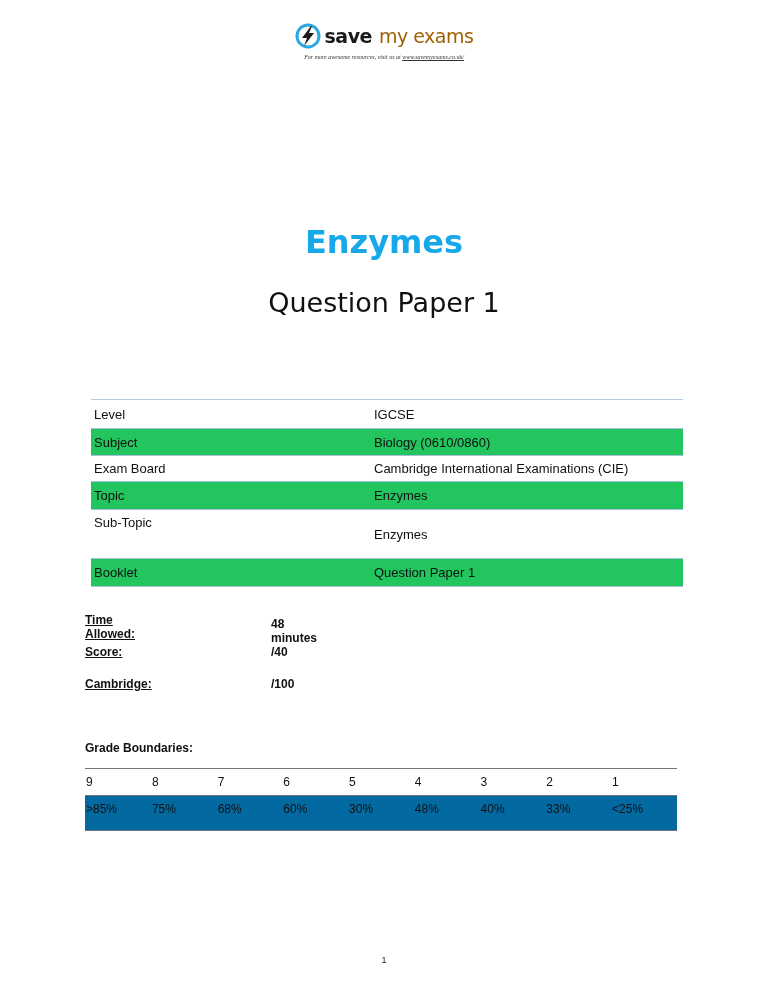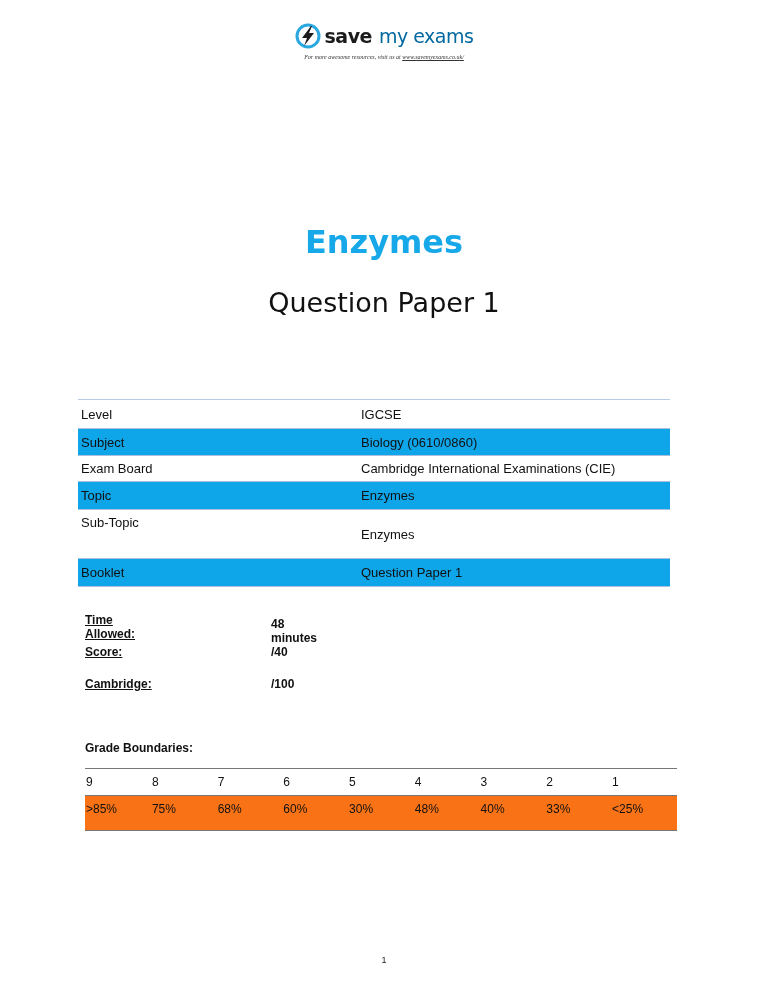--- a/index.html
+++ b/index.html
@@ -36,21 +36,21 @@
     .logo-save {
       font-family: "DejaVu Sans", sans-serif;
       font-weight: bold;
       font-size: 19px;
       color: #1b1b1b;
       letter-spacing: -0.5px;
     }
     .logo-myexams {
       font-family: "DejaVu Sans", sans-serif;
       font-size: 19px;
-      color: #0369a1;
+      color: #a16207;
       letter-spacing: -0.5px;
       margin-left: 3px;
     }
     .logo-tagline {
       font-family: "Liberation Serif", serif;
       font-style: italic;
       font-size: 6px;
       color: #333;
       margin-top: 1px;
     }
@@ -74,40 +74,40 @@
       top: 287px;
       left: 0;
       width: 768px;
       text-align: center;
       font-family: "DejaVu Sans", sans-serif;
       font-size: 27px;
       color: #111;
     }
     .info-table {
       position: absolute;
-      left: 78px;
+      left: 91px;
       top: 399px;
       width: 592px;
       border-collapse: collapse;
       font-family: "Liberation Sans", sans-serif;
       font-size: 13px;
       border-top: 1px solid #b7cbe3;
     }
     .info-table td {
       padding: 0 0 0 3px;
       vertical-align: middle;
     }
     .info-table td.label {
       width: 277px;
     }
     .info-table tr {
       border-bottom: 1px solid #a8c0dd;
     }
     .info-table tr.shaded td {
-      background: #0ea5e9;
+      background: #22c55e;
     }
     .row-level td { height: 28px; }
     .row-subject td { height: 26px; }
     .row-board td { height: 25px; }
     .row-topic td { height: 27px; }
     .row-subtopic td { height: 43px; }
     .row-subtopic td.label { vertical-align: top; padding-top: 5px; }
     .row-booklet td { height: 27px; }
     .stats {
       position: absolute;
@@ -146,21 +146,21 @@
       border-collapse: collapse;
       font-size: 12px;
     }
     .grade-table tr.grades td {
       height: 26px;
       border-top: 1px solid #777;
       border-bottom: 1px solid #777;
     }
     .grade-table tr.percents td {
       height: 28px;
-      background: #f97316;
+      background: #0369a1;
       border-bottom: 1px solid #777;
     }
     .grade-table td {
       padding: 0 0 0 1px;
       width: 65.7px;
       vertical-align: middle;
     }
     .grade-table tr.percents td { vertical-align: top; padding-top: 6px; }
     .page-number {
       position: absolute;

